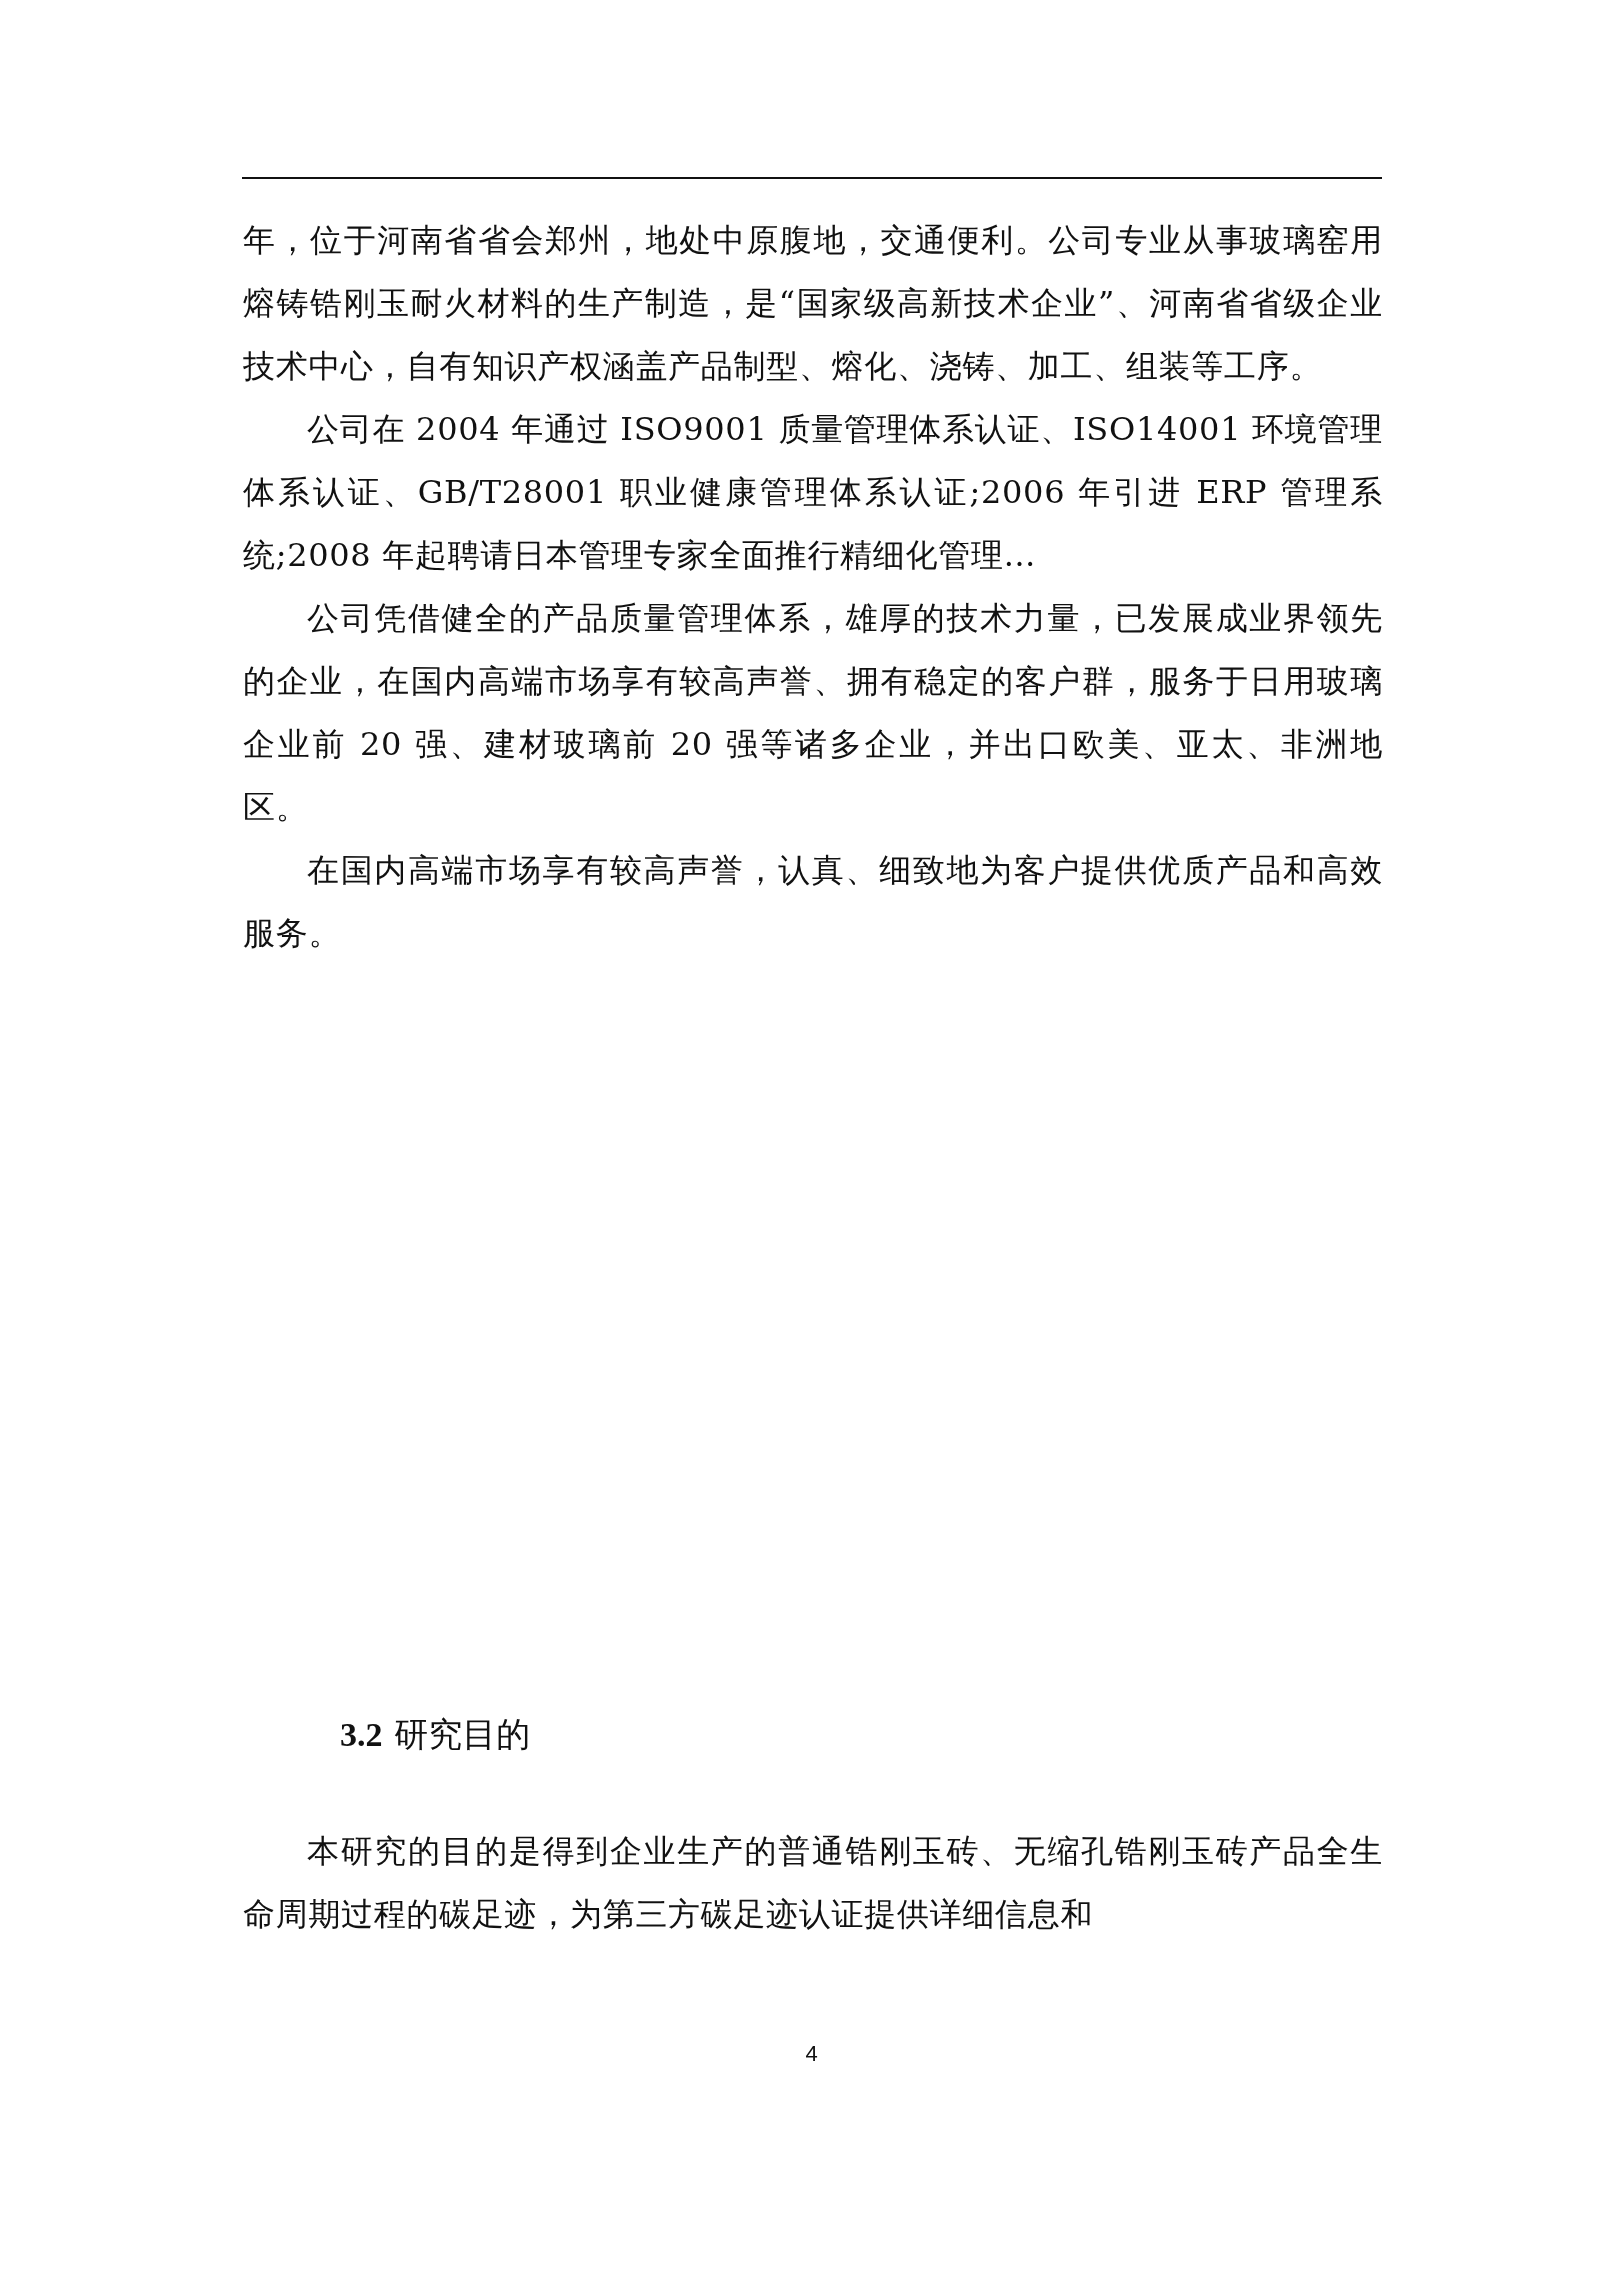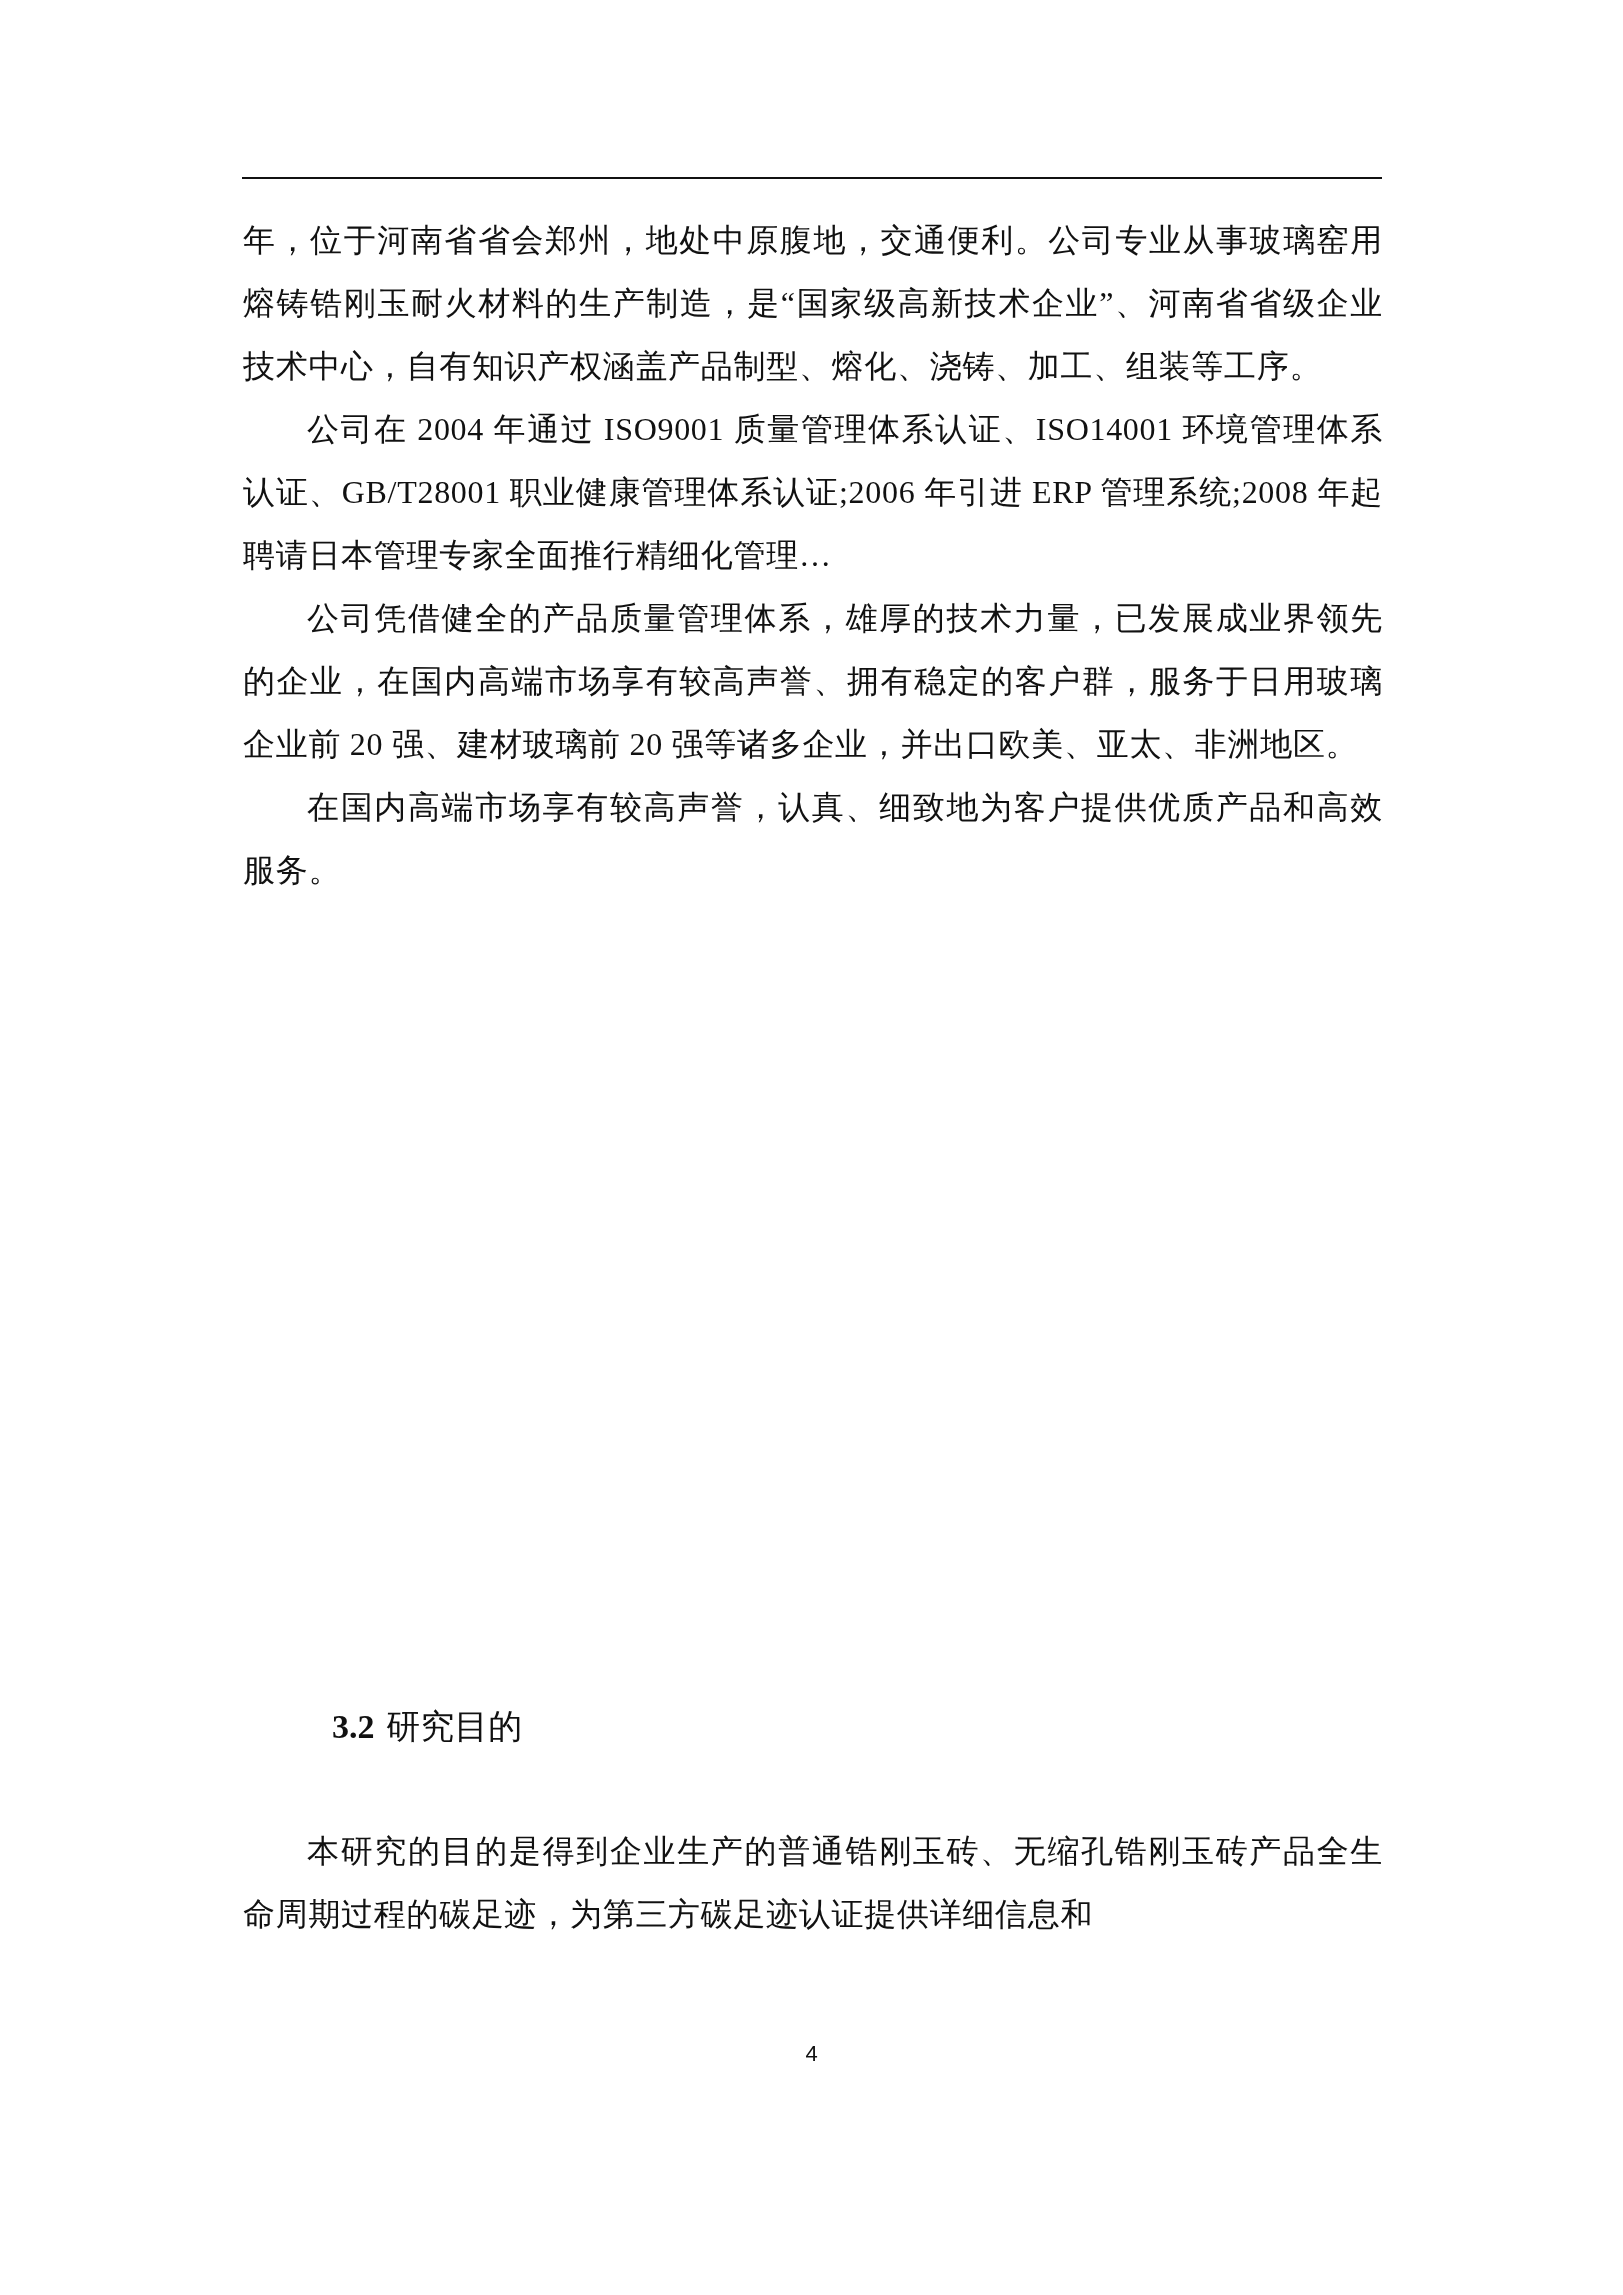--- a/index.html
+++ b/index.html
@@ -1,26 +1,26 @@
 <!DOCTYPE html>
 <html style="font-size:10.5px"><head>
   <meta charset="utf-8">
   <style>
     html, body { margin: 0; padding: 0; background: #ffffff; }
     body { width: 1623px; height: 2295px; position: relative; overflow: hidden;
            font-family: "DejaVu Serif", "Liberation Serif", serif; color: #111111; }
     .page { position: absolute; left: 0; top: 0; width: 1623px; height: 2295px; background: #ffffff; }
     .header-rule { position: absolute; left: 242px; top: 177px; width: 1140px; height: 0;
                    border-top: 2.6px solid #111111; }
-    .body { position: absolute; left: 243px; top: 209px; width: 1140px; font-family: Liberation Serif, serif; }
+    .body { position: absolute; left: 243px; top: 209px; width: 1140px; }
     .para { margin: 0; font-size: 32px; line-height: 63px; text-align: justify;
             text-align-last: left; letter-spacing: 0.7px; }
     .para.indent { text-indent: 64px; }
     .heading { position: absolute; left: 327px; top: 1695px; font-size: 34px; font-weight: bold;
-               margin: 5px; line-height: 52px; }
+               margin: 13px; line-height: 52px; }
     .heading .num { font-family: "Liberation Serif", serif; font-weight: bold; }
     .heading .txt { font-family: "DejaVu Sans", sans-serif; font-weight: normal; }
     .body2 { position: absolute; left: 243px; top: 1820px; width: 1140px; }
     .page-number { position: absolute; left: 0; width: 1623px; top: 2041px; text-align: center;
                    font-family: "Liberation Sans", sans-serif; font-size: 22px; }
   </style>
 </head>
 <body>
 
 <div class="page">

